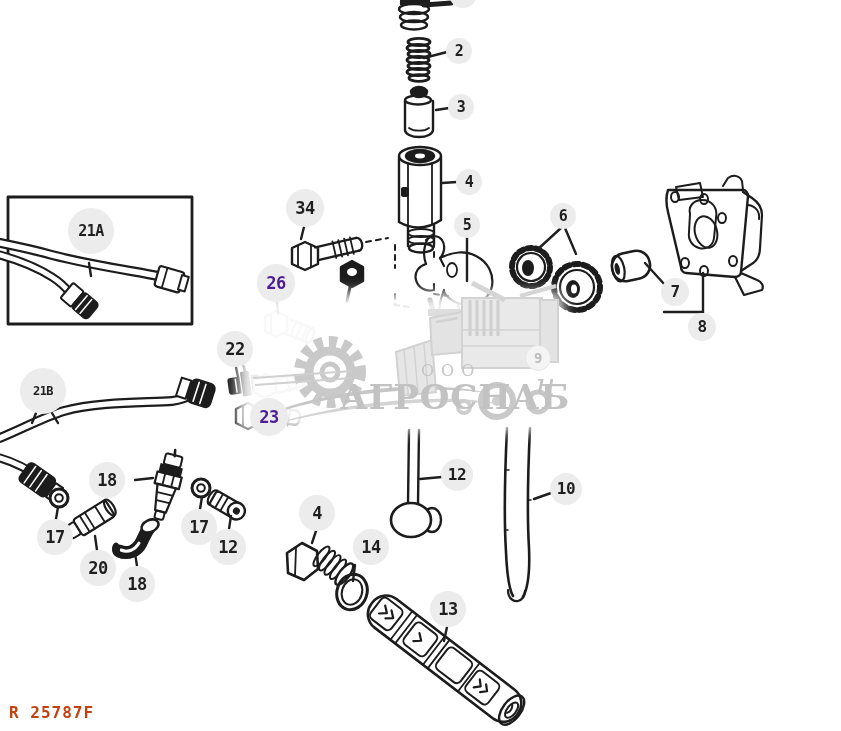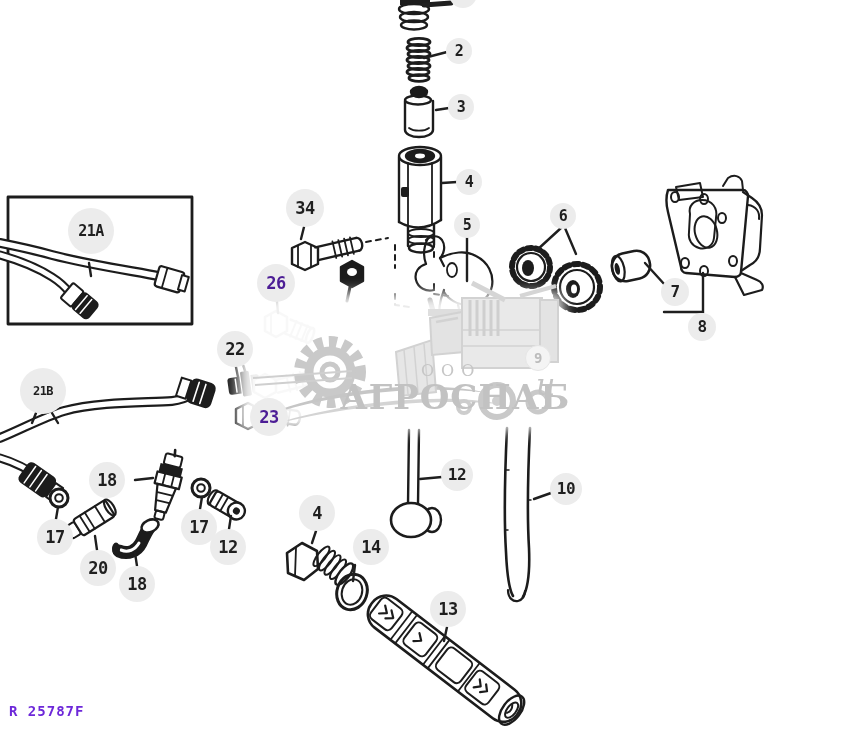--- a/index.html
+++ b/index.html
@@ -12,21 +12,21 @@
     position:absolute;border-radius:50%;background:#ececec;color:#1f1f1f;
     display:flex;align-items:center;justify-content:center;
     font-family:"DejaVu Sans Mono", monospace;font-weight:bold;
     line-height:1;letter-spacing:-0.5px;
   }
   .plabel.faded{color:#4c1d95;}
   .plabel.faint{background:#f4f4f4;color:#bcbcbc;border:1px solid #e6e6e6;}
   .code{
     position:absolute;left:9px;top:703px;
     font-family:"DejaVu Sans Mono", monospace;font-weight:bold;
-    font-size:14px;letter-spacing:1px;color:#6d28d9;
+    font-size:16px;letter-spacing:1px;color:#c2410c;
   }
 </style>
 </head>
 <body>
 
 <svg width="841" height="731" viewBox="0 0 841 731">
   <defs>
     <filter id="soft" x="-20%" y="-20%" width="140%" height="140%">
       <feGaussianBlur stdDeviation="7"></feGaussianBlur>
     </filter>

